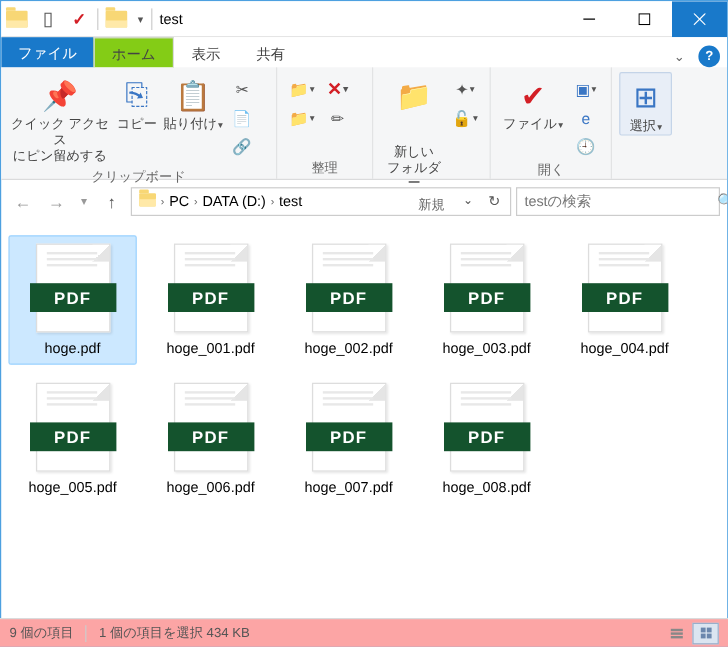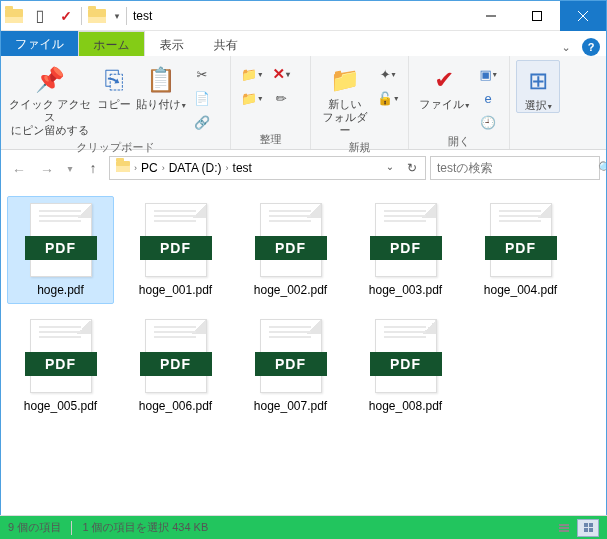--- a/index.html
+++ b/index.html
@@ -58,21 +58,21 @@
   .file { width:107px; display:flex; flex-direction:column; align-items:center; padding:6px 2px; border:1px solid transparent; border-radius:2px;}
   .file.selected{ background:#cce8ff; border-color:#99d1ff;}
   .pdf-icon { width:62px; height:74px; background:#fff; border:1px solid #ddd; position:relative; box-shadow:1px 1px 2px rgba(0,0,0,0.1);}
   .pdf-icon::before{content:"";position:absolute;top:0;right:0;width:14px;height:14px;background:linear-gradient(135deg,#fff 0 50%,#e5e5e5 50%);}
   .pdf-badge{position:absolute;left:-6px;right:-6px;top:32px;height:24px;background:#14532d;color:#fff;font-weight:bold;font-size:14px;display:flex;align-items:center;justify-content:center;letter-spacing:1px;}
   .pdf-lines{position:absolute;top:6px;left:8px;right:10px;}
   .pdf-lines div{height:2px;background:#e8e8e8;margin-bottom:3px;}
   .fname{font-size:12px;color:#000;text-align:center;padding-top:6px;white-space:nowrap;}
 
   
-  .status { position:absolute; bottom:0; left:0; right:0; height:24px; border-top:1px solid #dadbdc; display:flex; align-items:center; font-size:11px; color:#555; padding:0 8px; background:#22c55e;}
+  .status { position:absolute; bottom:0; left:0; right:0; height:24px; border-top:1px solid #dadbdc; display:flex; align-items:center; font-size:11px; color:#555; padding:0 8px; background:#fca5a5;}
   .status-sep{width:1px;height:14px;background:#ccc;margin:0 10px;}
   .status-right{margin-left:auto;display:flex;gap:2px;}
   .viewbtn{width:22px;height:18px;border:1px solid transparent;display:flex;align-items:center;justify-content:center;}
   .viewbtn.active{border-color:#99aecb;background:#dbe5f1;}
   .grid-ic{display:grid;grid-template-columns:4px 4px;grid-template-rows:4px 4px;gap:1px;}
   .grid-ic div{background:#6b87ad;}
   .list-ic{display:flex;flex-direction:column;gap:1px;}
   .list-ic div{width:10px;height:2px;background:#888;}
 
   .check-red{color:#d31f26;}
@@ -164,21 +164,21 @@
         <div class="smallbtn">✏</div>
       </div>
     </div>
     <div class="rgroup-label">整理</div>
   </div>
 
   <div class="rgroup" style="min-width:86px;">
     <div class="rgroup-content">
       <div class="bigbtn" style="width:56px;">
         <div class="ic orange">📁</div>
-        <div class="lbl" style="white-space:pre-line;">新しい
+        <div class="lbl" style="white-space:pre-line;margin-top:23px;">新しい
 フォルダー</div>
       </div>
       <div class="smallcol">
         <div class="smallbtn" style="width:auto;">✦<span class="arrow-dn">▾</span></div>
         <div class="smallbtn" style="width:auto;">🔓<span class="arrow-dn">▾</span></div>
       </div>
     </div>
     <div class="rgroup-label">新規</div>
   </div>
 

